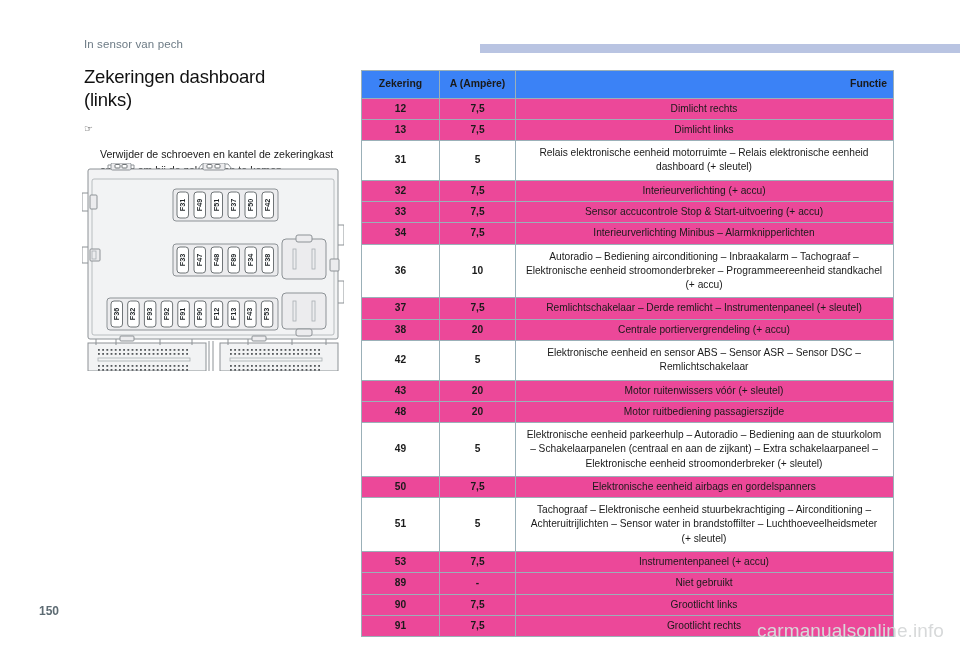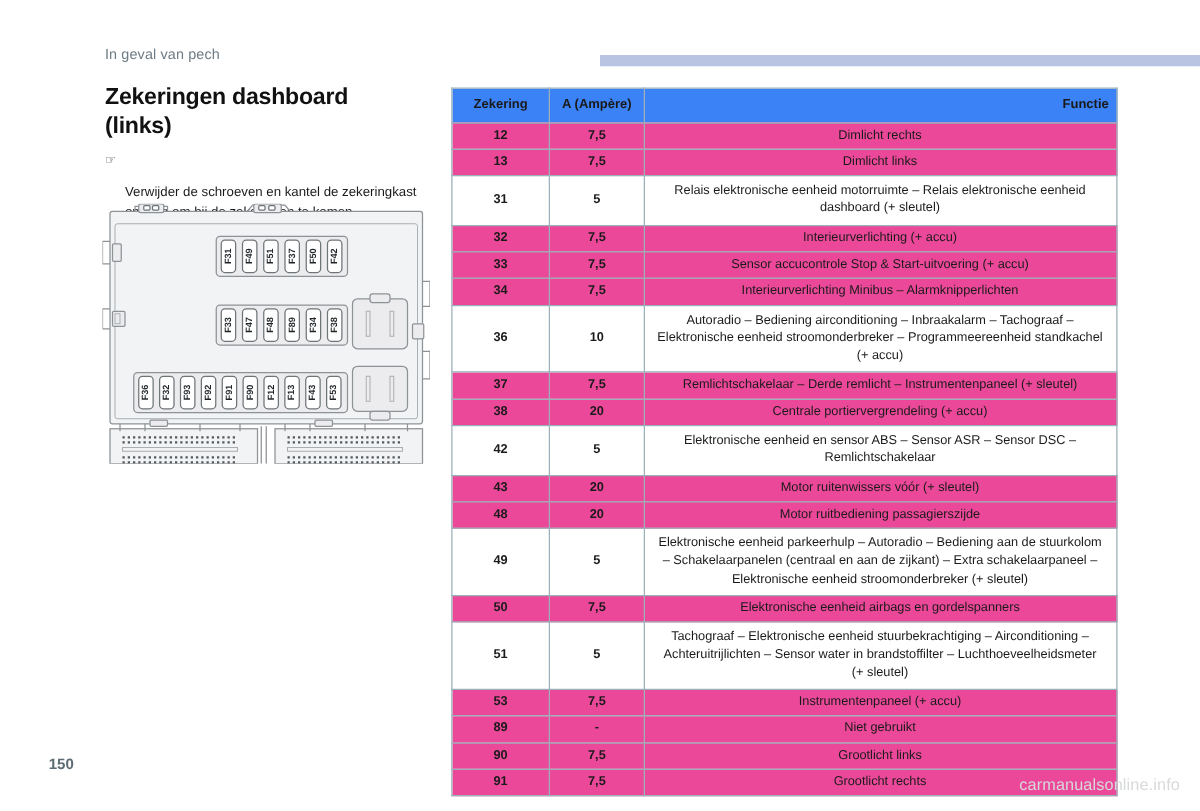--- a/index.html
+++ b/index.html
@@ -43,21 +43,21 @@
 
   
   #left-column {
     position: absolute;
     left: 84px;
     top: 66px;
     width: 256px;
   }
   #page-title {
     font-size: 18.5px;
-    font-weight: bold;
+    font-weight: normal;
     line-height: 1.22;
     letter-spacing: -0.2px;
     color: #111;
     margin: 0 0 10px 0;
     white-space: pre-line;
   }
   #instruction-block {
     display: flex;
     align-items: flex-start;
     gap: 7px;
@@ -146,32 +146,32 @@
     left: 39px;
     top: 604px;
     font-size: 12px;
     font-weight: bold;
     color: #5d6b73;
   }
   #watermark {
     position: absolute;
     right: 16px;
     top: 620px;
-    font-size: 13px;
+    font-size: 19px;
     color: #d7d9da;
     letter-spacing: 0.1px;
     white-space: nowrap;
     text-align: right;
   }
 </style>
 </head>
 <body>
 
 <div id="header-bar">
-  <div id="breadcrumb">In geval van pech</div>
+  <div id="breadcrumb">In sensor van pech</div>
   <div id="header-rule"></div>
 </div>
 
 <div id="left-column">
   <h1 id="page-title">Zekeringen dashboard
 (links)</h1>
   <div id="instruction-block">
     <span id="instruction-icon">☞</span>
     <span id="instruction-text">Verwijder de schroeven en kantel de zekeringkast omlaag om bij de zekeringen te komen.</span>
   </div>

